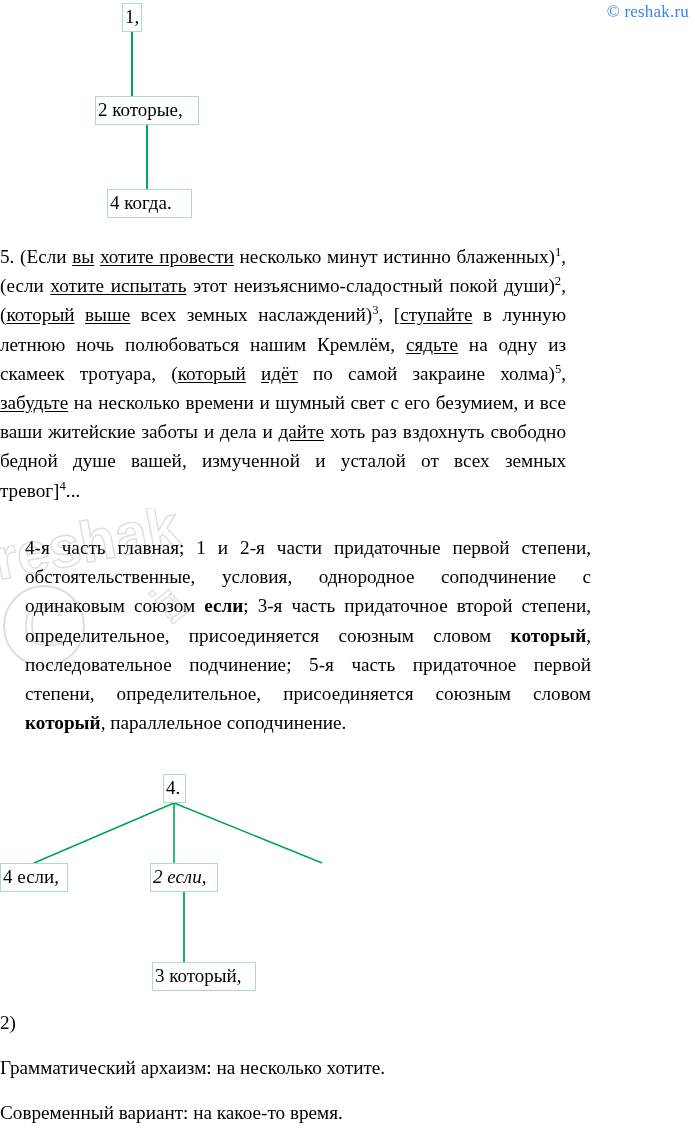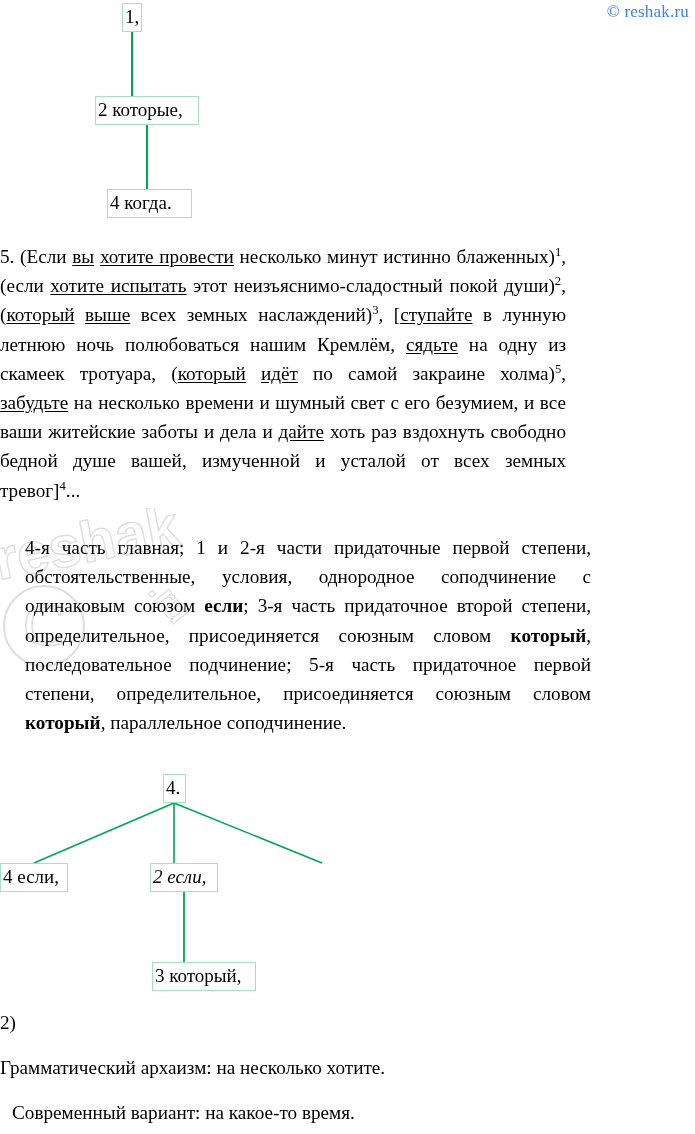--- a/index.html
+++ b/index.html
@@ -92,21 +92,21 @@
   }
   .prose p { margin: 0; }
   .prose u { text-decoration: underline; text-underline-offset: 2px; }
   .prose b { font-weight: bold; }
   sup { font-size: 0.66em; vertical-align: super; line-height: 0; }
 
   #para-5      { top: 242px; }
   #para-an     { top: 533px; padding-left: 25px; }
   #sec-2       { top: 1008px; font-size: 19.2px; line-height: 29.2px; }
   #line-arch   { top: 1053px; }
-  #line-modern { top: 1098px; padding-left: 12px; }
+  #line-modern { top: 1098px; }
   
   .just { text-align: justify; text-align-last: left; }
 </style>
 </head>
 <body>
 
 <div class="wm-top">© reshak.ru</div>
 
 <div class="tree" id="tree1">
   <svg class="lines" viewBox="0 0 695 228">

